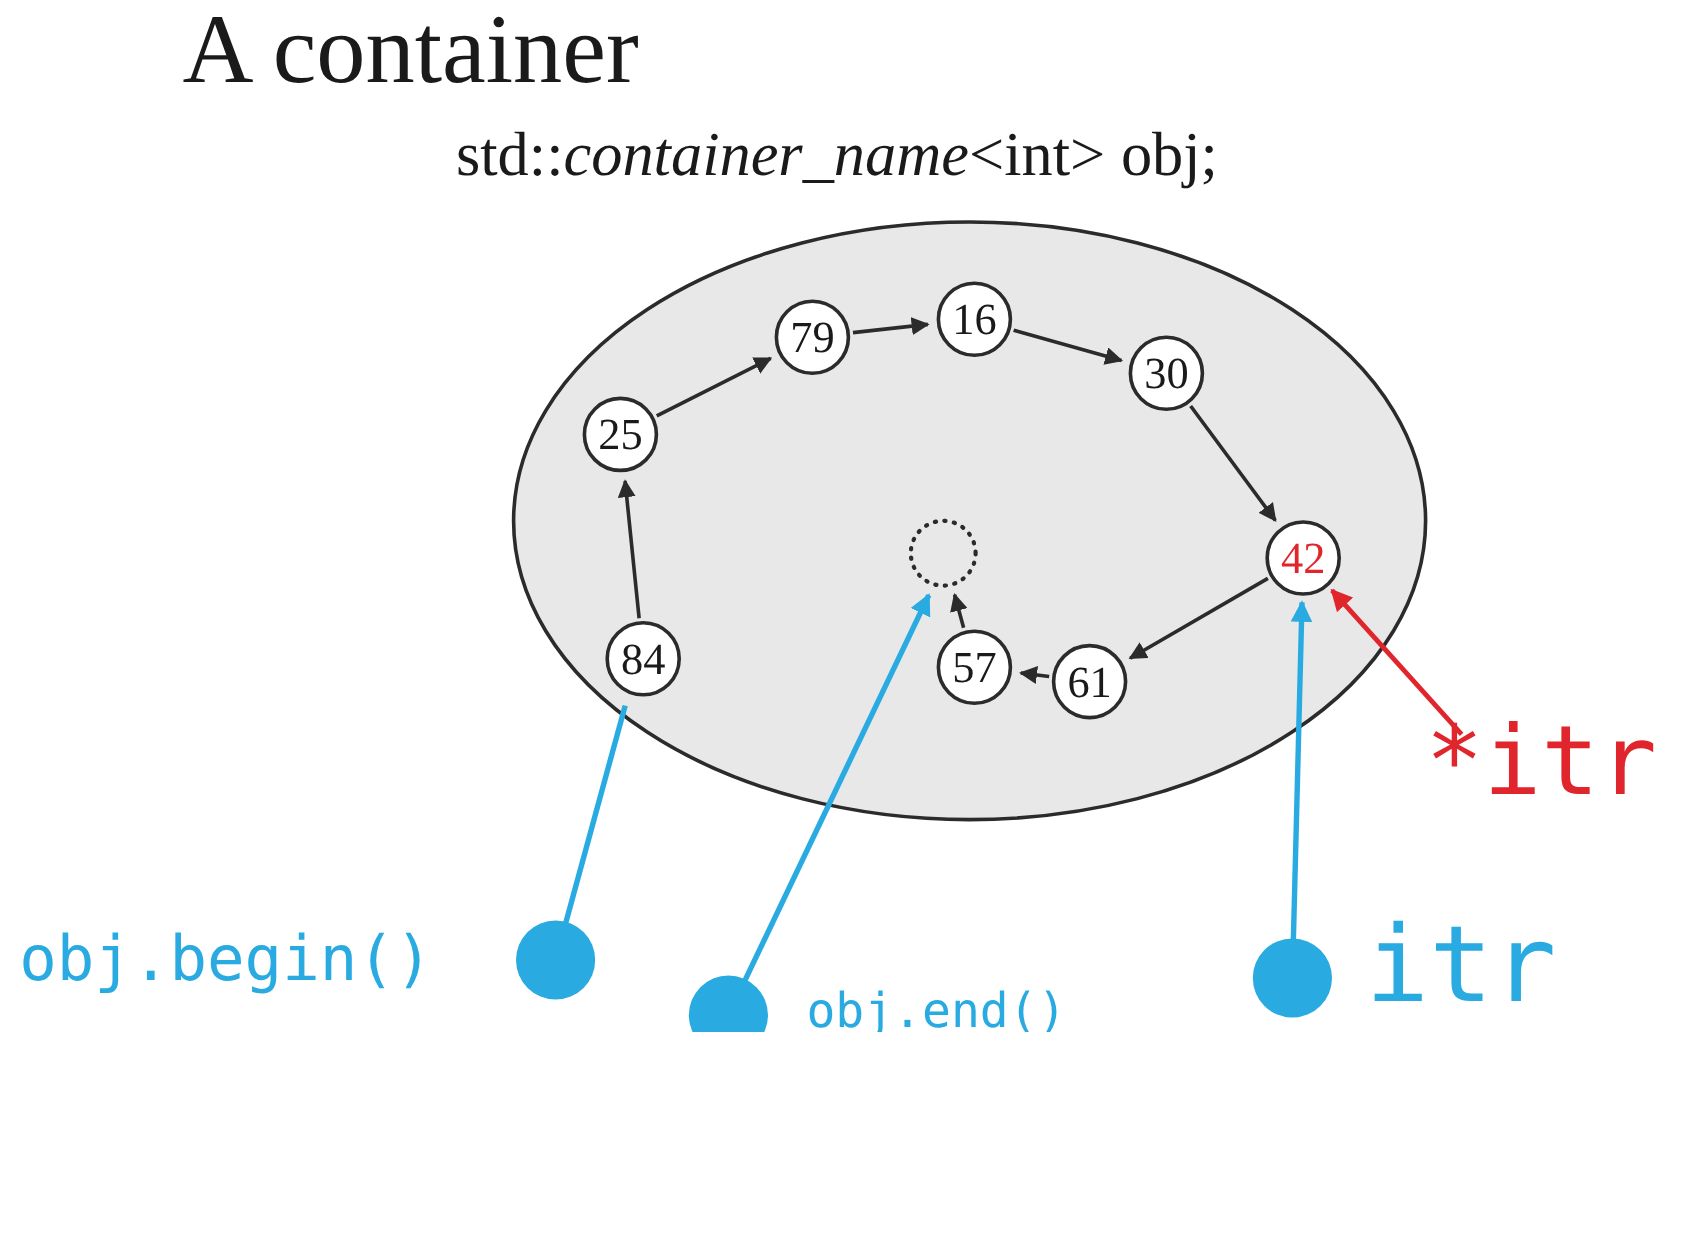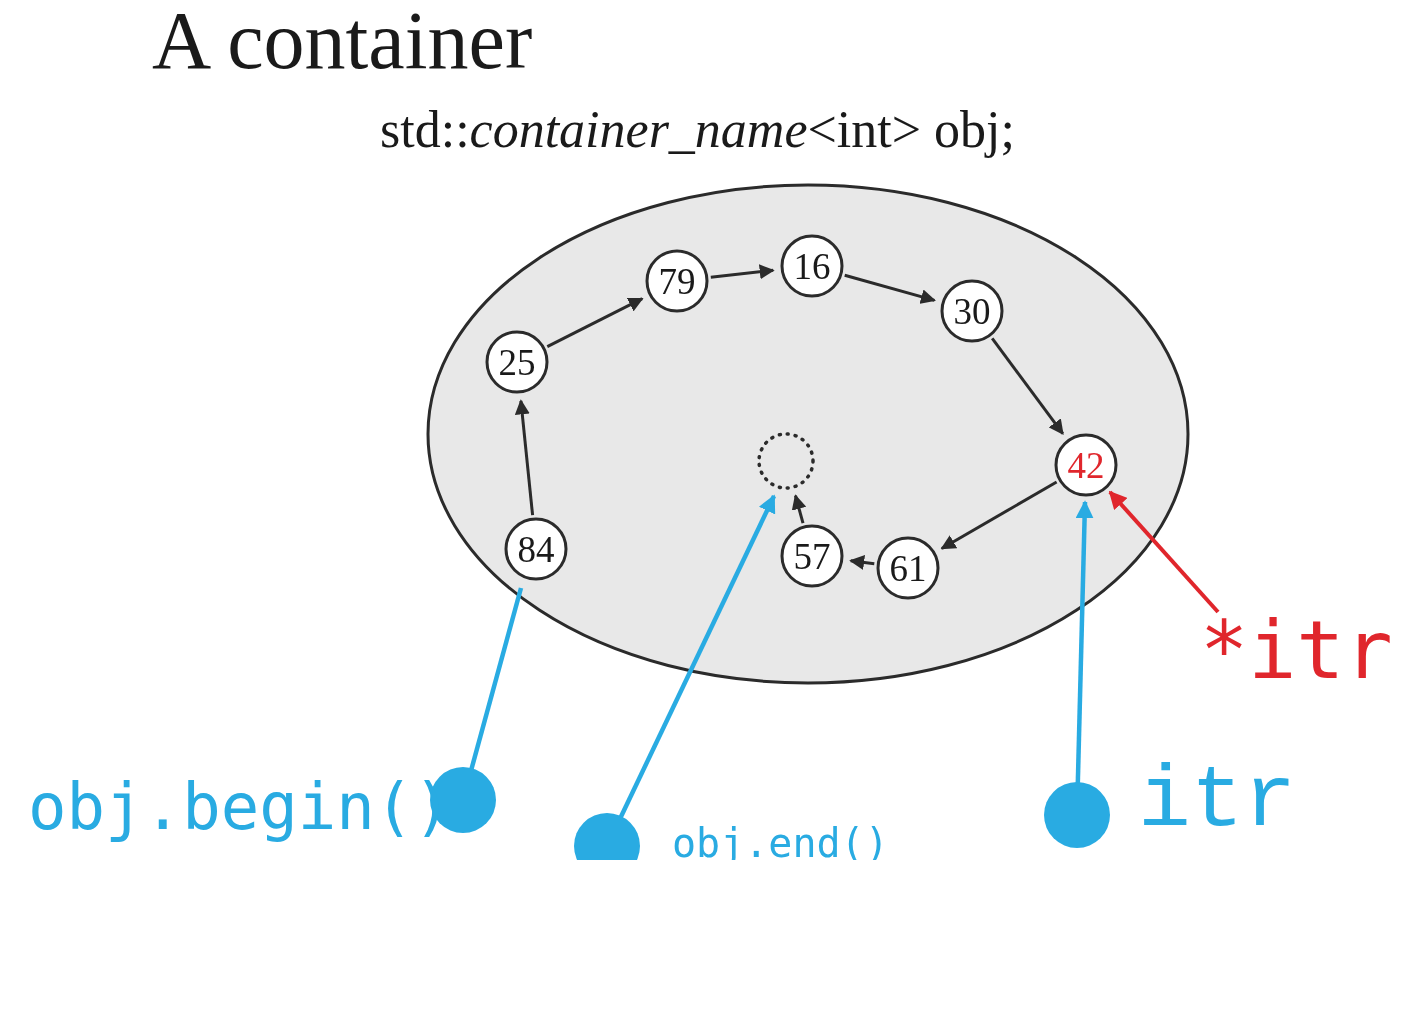--- a/index.html
+++ b/index.html
@@ -29,27 +29,27 @@
     font-size:52px;color:#1a1a1a;white-space:nowrap;margin-left:28px;
   }
   .code-declaration .it{font-style:italic;}
 
   .ptr-label{
     position:absolute;
     font-family:"DejaVu Sans Mono", monospace;
     color:var(--accent);
     white-space:nowrap;
   }
-  .begin-label{left:16px;top:770px;font-size:64px;margin-left:12px;}
+  .begin-label{left:16px;top:770px;font-size:52px;}
   .end-label{left:672px;top:820px;font-size:40px;}
-  .itr-label{left:1138px;top:752px;font-size:88px;font-family:Liberation Mono, monospace;}
+  .itr-label{left:1138px;top:752px;font-size:88px;}
   .deref-label{
-    position:absolute;left:1188px;top:604px;
+    position:absolute;left:1188px;top:588px;
     font-family:"DejaVu Sans Mono", monospace;
-    font-size:80px;color:var(--highlight);white-space:nowrap;margin-left:12px;
+    font-size:80px;color:var(--highlight);white-space:nowrap;
   }
   .footer-title{
     position:absolute;left:452px;top:902px;
     font-size:78px;color:var(--accent);white-space:nowrap;margin:0;font-weight:400;
   }
 
   
   .container-ellipse{fill:var(--container-fill);stroke:var(--ink);stroke-width:3px;}
   .node-circle{fill:#ffffff;stroke:var(--ink);stroke-width:3px;}
   .node-text{

